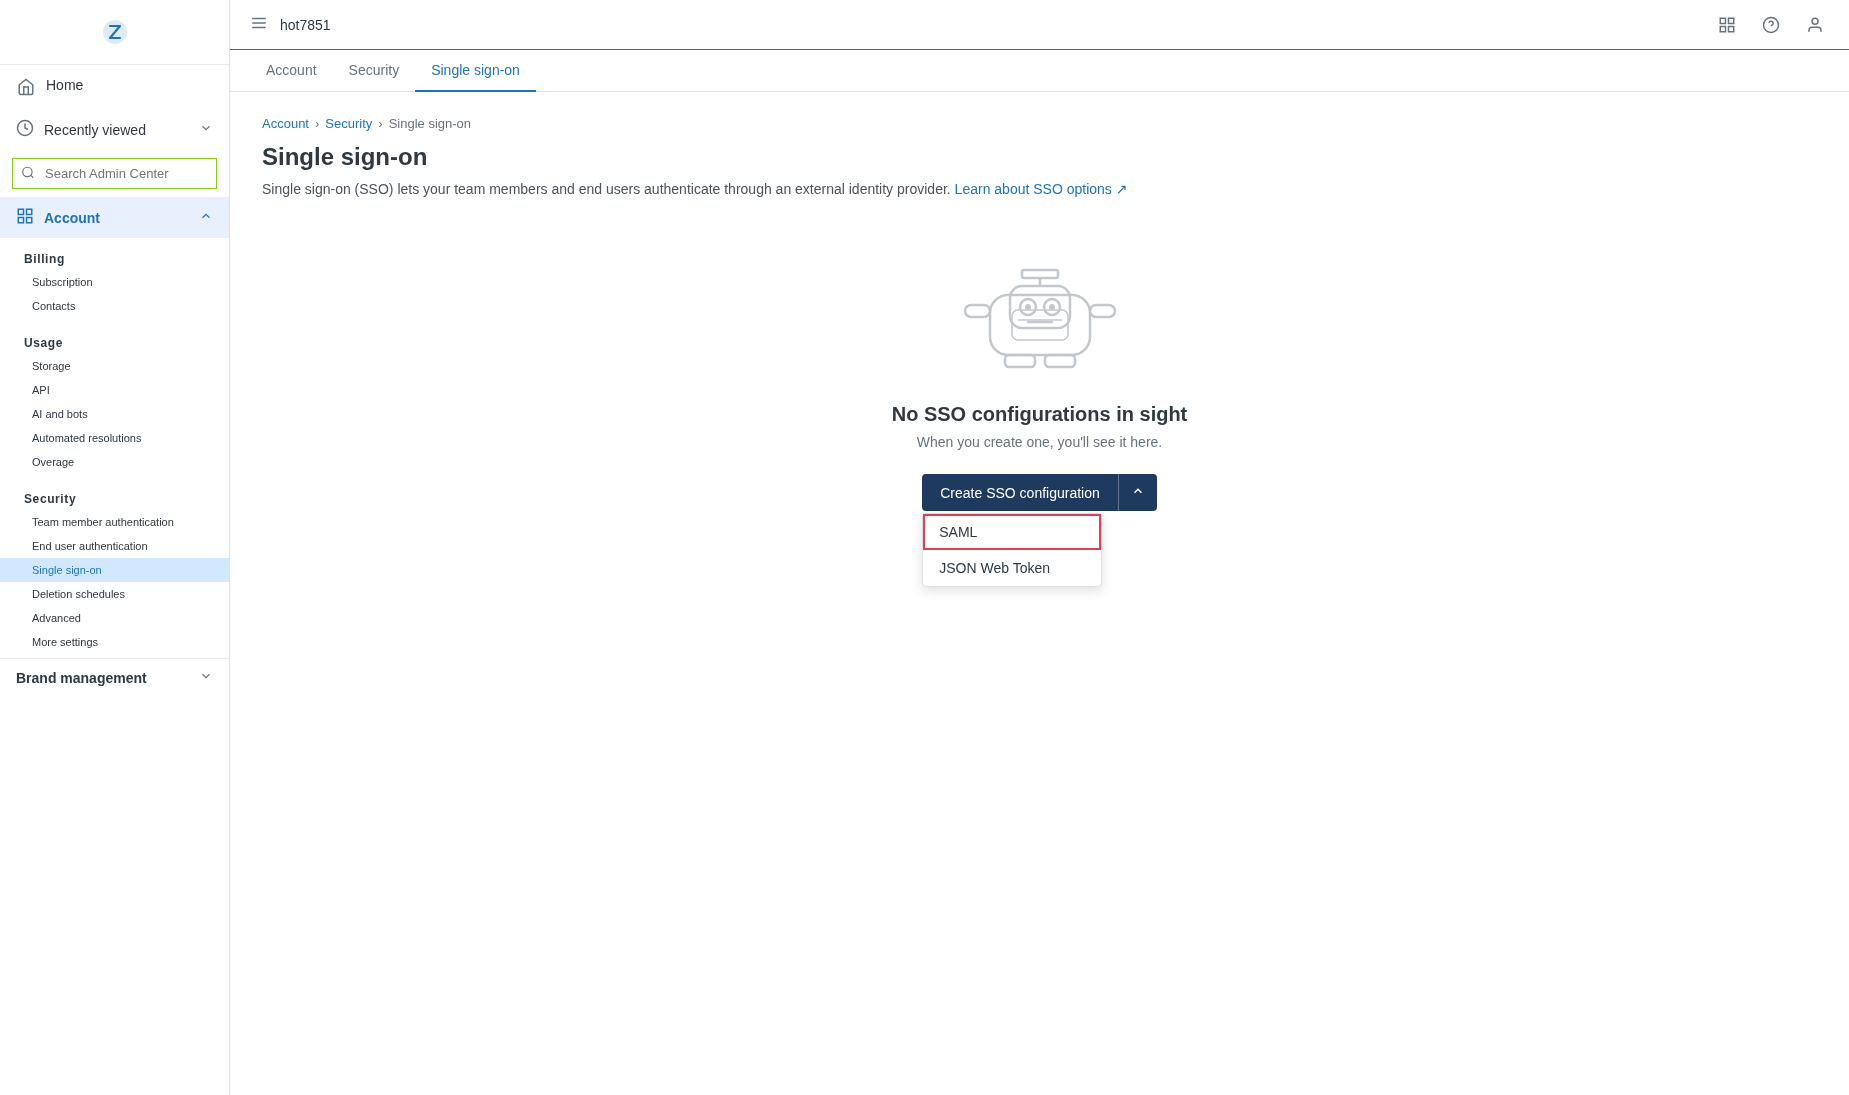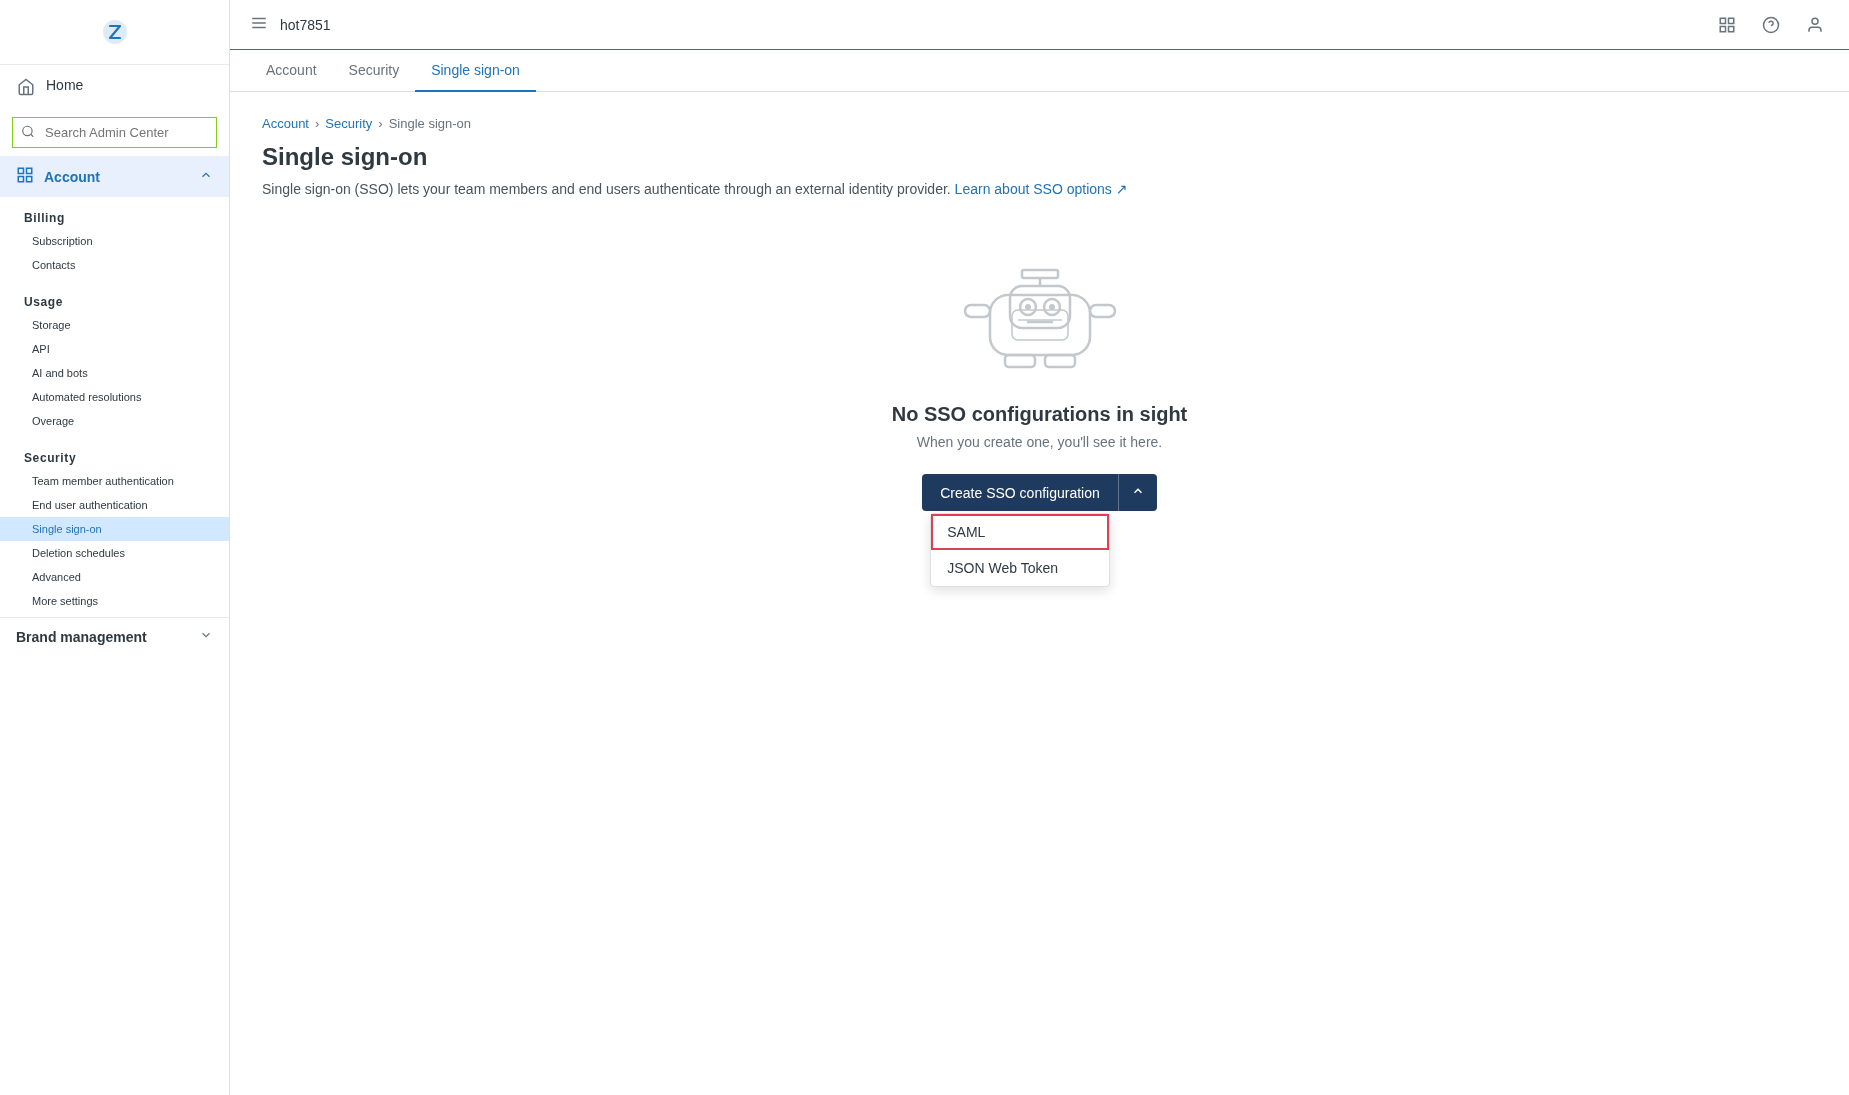--- a/index.html
+++ b/index.html
@@ -209,21 +209,21 @@
       padding: 10px 12px;
       cursor: pointer;
       border-radius: 0 4px 4px 0;
       display: flex;
       align-items: center;
     }
 
     .dropdown-menu {
       position: absolute;
       top: calc(100% + 2px);
-      left: 8px;
+      left: 0;
       background: #fff;
       border: 1px solid #e0e0e0;
       border-radius: 4px;
       box-shadow: 0 4px 12px rgba(0,0,0,0.12);
       z-index: 100;
       min-width: 180px;
     }
     .dropdown-item {
       padding: 10px 16px;
       cursor: pointer;
@@ -255,20 +255,36 @@
   <div class="sidebar-nav-item">
     <span class="nav-icon">
       <svg width="18" height="18" viewBox="0 0 24 24" fill="none" stroke="currentColor" stroke-width="2">
           <path d="M3 9l9-7 9 7v11a2 2 0 01-2 2H5a2 2 0 01-2-2z"></path>
           <polyline points="9 22 9 12 15 12 15 22"></polyline>
         </svg>
     </span>
     <span>Home</span>
   </div>
 
+  <div class="recently-viewed-row">
+    <div style="display:flex;align-items:center;gap:10px;">
+      <span style="color:#68737d;">
+        <svg width="18" height="18" viewBox="0 0 24 24" fill="none" stroke="currentColor" stroke-width="2">
+            <circle cx="12" cy="12" r="10"></circle>
+            <polyline points="12 6 12 12 16 14"></polyline>
+          </svg>
+      </span>
+      <span>Recently viewed</span>
+    </div>
+    <span style="color:#68737d;">
+      <svg width="14" height="14" viewBox="0 0 24 24" fill="none" stroke="currentColor" stroke-width="2">
+          <polyline points="6 9 12 15 18 9"></polyline>
+        </svg>
+    </span>
+  </div>
 
   <div class="search-bar">
     <span class="search-icon-wrap">
       <svg width="14" height="14" viewBox="0 0 24 24" fill="none" stroke="currentColor" stroke-width="2">
           <circle cx="11" cy="11" r="8"></circle>
           <line x1="21" y1="21" x2="16.65" y2="16.65"></line>
         </svg>
     </span>
     <input type="text" placeholder="Search Admin Center" style="">
   </div>

